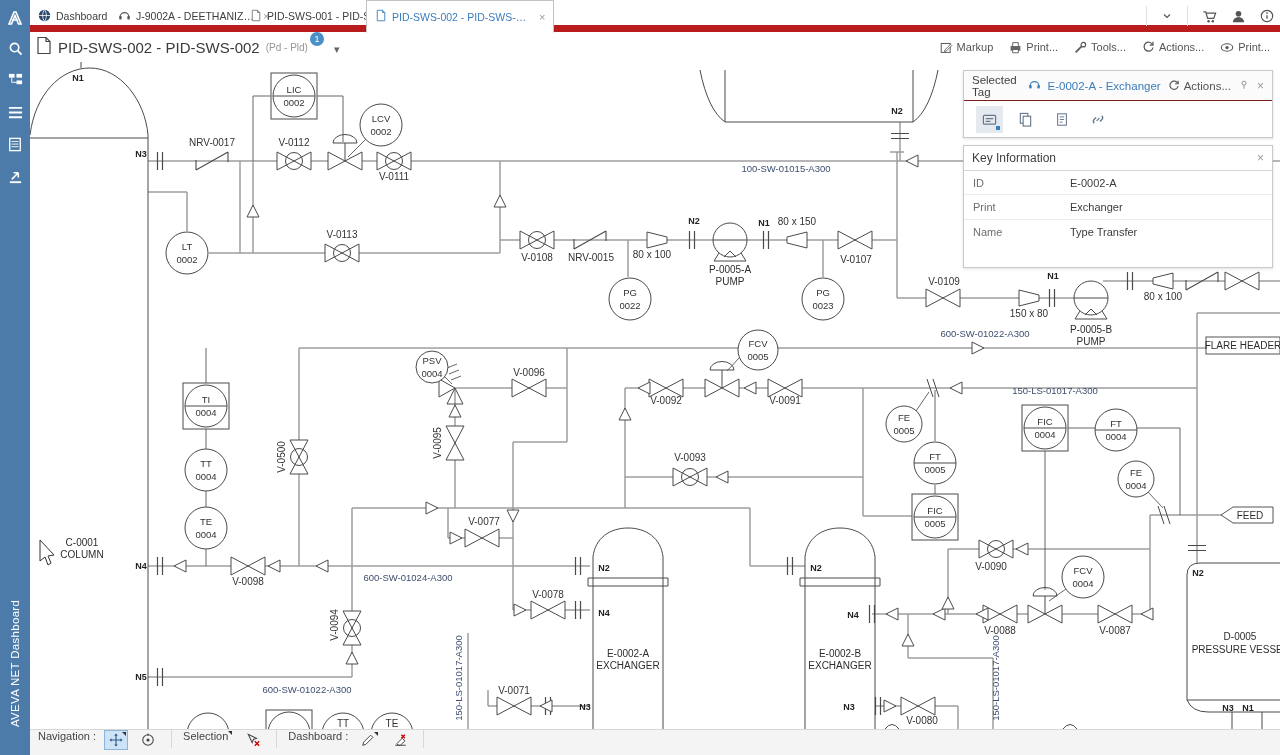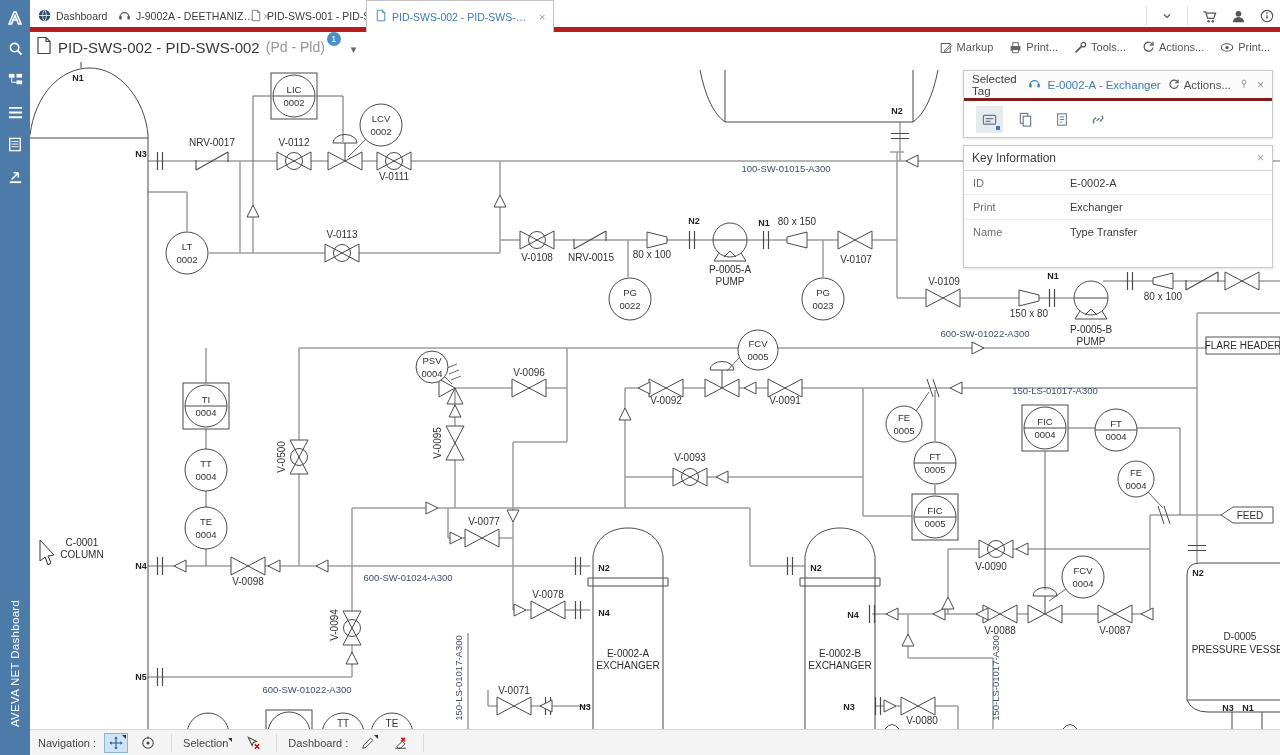--- a/index.html
+++ b/index.html
@@ -5,68 +5,68 @@
   html,body{margin:0;padding:0;width:1280px;height:755px;overflow:hidden;
     font-family:"Liberation Sans",sans-serif;background:#fff;-webkit-font-smoothing:antialiased;}
   *{box-sizing:border-box;}
   
   #sidebar{position:absolute;left:0;top:0;width:30px;height:755px;background:#4d7ba9;z-index:30;}
   .sbicon{position:absolute;left:0;width:30px;height:26px;display:flex;align-items:center;justify-content:center;cursor:pointer;}
   .sbicon svg{display:block;}
   #side-label{position:absolute;left:21px;bottom:28px;transform:rotate(-90deg);transform-origin:left bottom;
     white-space:nowrap;color:#fff;font-size:11.5px;letter-spacing:.3px;}
   
-  #tabbar{position:absolute;left:30px;top:0;width:1250px;height:32px;background:#fff;border-bottom:5px solid #b91c1c;z-index:20;}
+  #tabbar{position:absolute;left:30px;top:0;width:1250px;height:32px;background:#fff;border-bottom:7px solid #b91c1c;z-index:20;}
   .tab{position:absolute;top:0;height:32px;display:flex;align-items:center;gap:5px;padding:0 8px;font-size:10.5px;color:#3d3d3d;cursor:pointer;white-space:nowrap;}
   .tab .tx{max-width:120px;overflow:hidden;text-overflow:ellipsis;}
   .tab .cl{color:#9a9a9a;font-size:11px;margin-left:2px;cursor:pointer;}
   .tab.active{border:1px solid #c3c3c3;border-bottom:1px solid #fff;background:#fff;color:#3b7dbb;height:33px;z-index:21;}
   .tab.active .tx{max-width:140px;color:#3b7dbb;}
   #tabbar-right{position:absolute;right:6px;top:0;height:32px;display:flex;align-items:center;gap:14px;}
   .tbsep{width:1px;height:20px;background:#e0e0e0;}
   .tbbtn{cursor:pointer;display:flex;align-items:center;color:#555;}
   
   #titlerow{position:absolute;left:30px;top:32px;width:1250px;height:30px;background:#fff;z-index:19;}
   #title-left{position:absolute;left:6px;top:0;height:30px;display:flex;align-items:center;gap:6px;}
   #doc-title{font-size:15px;color:#3a3a3a;}
-  #doc-mode{font-size:14px;color:#969696;}
+  #doc-mode{font-size:10px;color:#969696;}
   #title-badge{position:relative;top:-8px;left:-4px;background:#4a90c8;color:#fff;border-radius:50%;width:14px;height:14px;
     font-size:9px;display:flex;align-items:center;justify-content:center;}
   #title-chev{color:#666;font-size:11px;cursor:pointer;position:relative;top:2px;}
   #title-tools{position:absolute;right:10px;top:0;height:30px;display:flex;align-items:center;gap:16px;font-size:11px;color:#555;}
   .ttbtn{display:flex;align-items:center;gap:4px;cursor:pointer;}
   
   #canvas{position:absolute;left:30px;top:62px;width:1250px;height:667px;background:#fff;overflow:hidden;}
   svg text{font-family:"Liberation Sans",sans-serif;}
   .dl{font-size:10px;fill:#333;text-anchor:middle;}
   .pn{font-size:9.5px;fill:#3e4e6e;}
   .nz{font-size:9px;fill:#222;font-weight:bold;}
   .eq{font-size:10px;fill:#2d2d2d;}
   .it{font-size:9.5px;fill:#333;text-anchor:middle;}
   
   .panel{position:absolute;background:#fff;border:1px solid #c9c9c9;z-index:25;box-shadow:0 1px 3px rgba(0,0,0,.12);}
   #seltag{left:963px;top:70px;width:310px;height:68px;}
-  #seltag-hdr{height:30px;border-bottom:3px solid #7f1d1d;display:flex;align-items:center;padding:0 8px;gap:7px;font-size:11.5px;color:#3f3f3f;background:#fbfbfb;}
+  #seltag-hdr{height:30px;border-bottom:1px solid #7f1d1d;display:flex;align-items:center;padding:0 8px;gap:7px;font-size:11.5px;color:#3f3f3f;background:#fbfbfb;}
   #seltag-link{color:#3b7dbb;cursor:pointer;white-space:nowrap;}
   #seltag-hdr .right{margin-left:auto;display:flex;align-items:center;gap:8px;color:#555;}
   .panel .x{color:#9a9a9a;font-size:12px;cursor:pointer;}
   #seltag-icons{height:37px;display:flex;align-items:center;padding-left:12px;gap:9px;}
   .icbtn{width:27px;height:27px;display:flex;align-items:center;justify-content:center;cursor:pointer;color:#68788c;position:relative;}
   .icbtn.sel{background:#e4eaef;}
   .icbtn.sel::after{content:"";position:absolute;right:3px;bottom:3px;width:4px;height:4px;background:#3b7dbb;}
   #keyinfo{left:963px;top:145px;width:310px;height:123px;}
   #keyinfo-hdr{height:25px;border-bottom:1px solid #d5d5d5;display:flex;align-items:center;padding:0 8px;font-size:12px;color:#3f3f3f;}
   #keyinfo-hdr .x{margin-left:auto;}
   .kirow{height:24.4px;display:flex;align-items:center;border-bottom:1px solid #ebebeb;font-size:11px;}
   .kirow:last-child{border-bottom:none;}
   .kil{width:106px;padding-left:9px;color:#6e6e6e;}
   .kiv{color:#3c3c3c;}
   
   #statusbar{position:absolute;left:30px;top:729px;width:1250px;height:26px;background:#f4f4f4;border-top:1px solid #d7d7d7;
-    display:flex;align-items:center;gap:8px;padding-left:8px;font-size:11px;color:#444;z-index:22;}
+    display:flex;align-items:flex-start;gap:8px;padding-left:8px;font-size:11px;color:#444;z-index:22;}
   .stbtn{width:24px;height:20px;border:1px solid transparent;display:flex;align-items:center;justify-content:center;cursor:pointer;position:relative;}
   .stbtn.on{background:#cfe3f6;border-color:#8ab4dc;}
   .mark::before{content:"";position:absolute;right:1px;top:1px;border-left:4px solid transparent;border-top:4px solid #333;}
   .stsep{width:1px;height:18px;background:#d8d8d8;margin:0 3px;}
 </style>
 </head>
 <body>
 
 <div id="sidebar">
   <div class="sbicon" style="top:5px">

